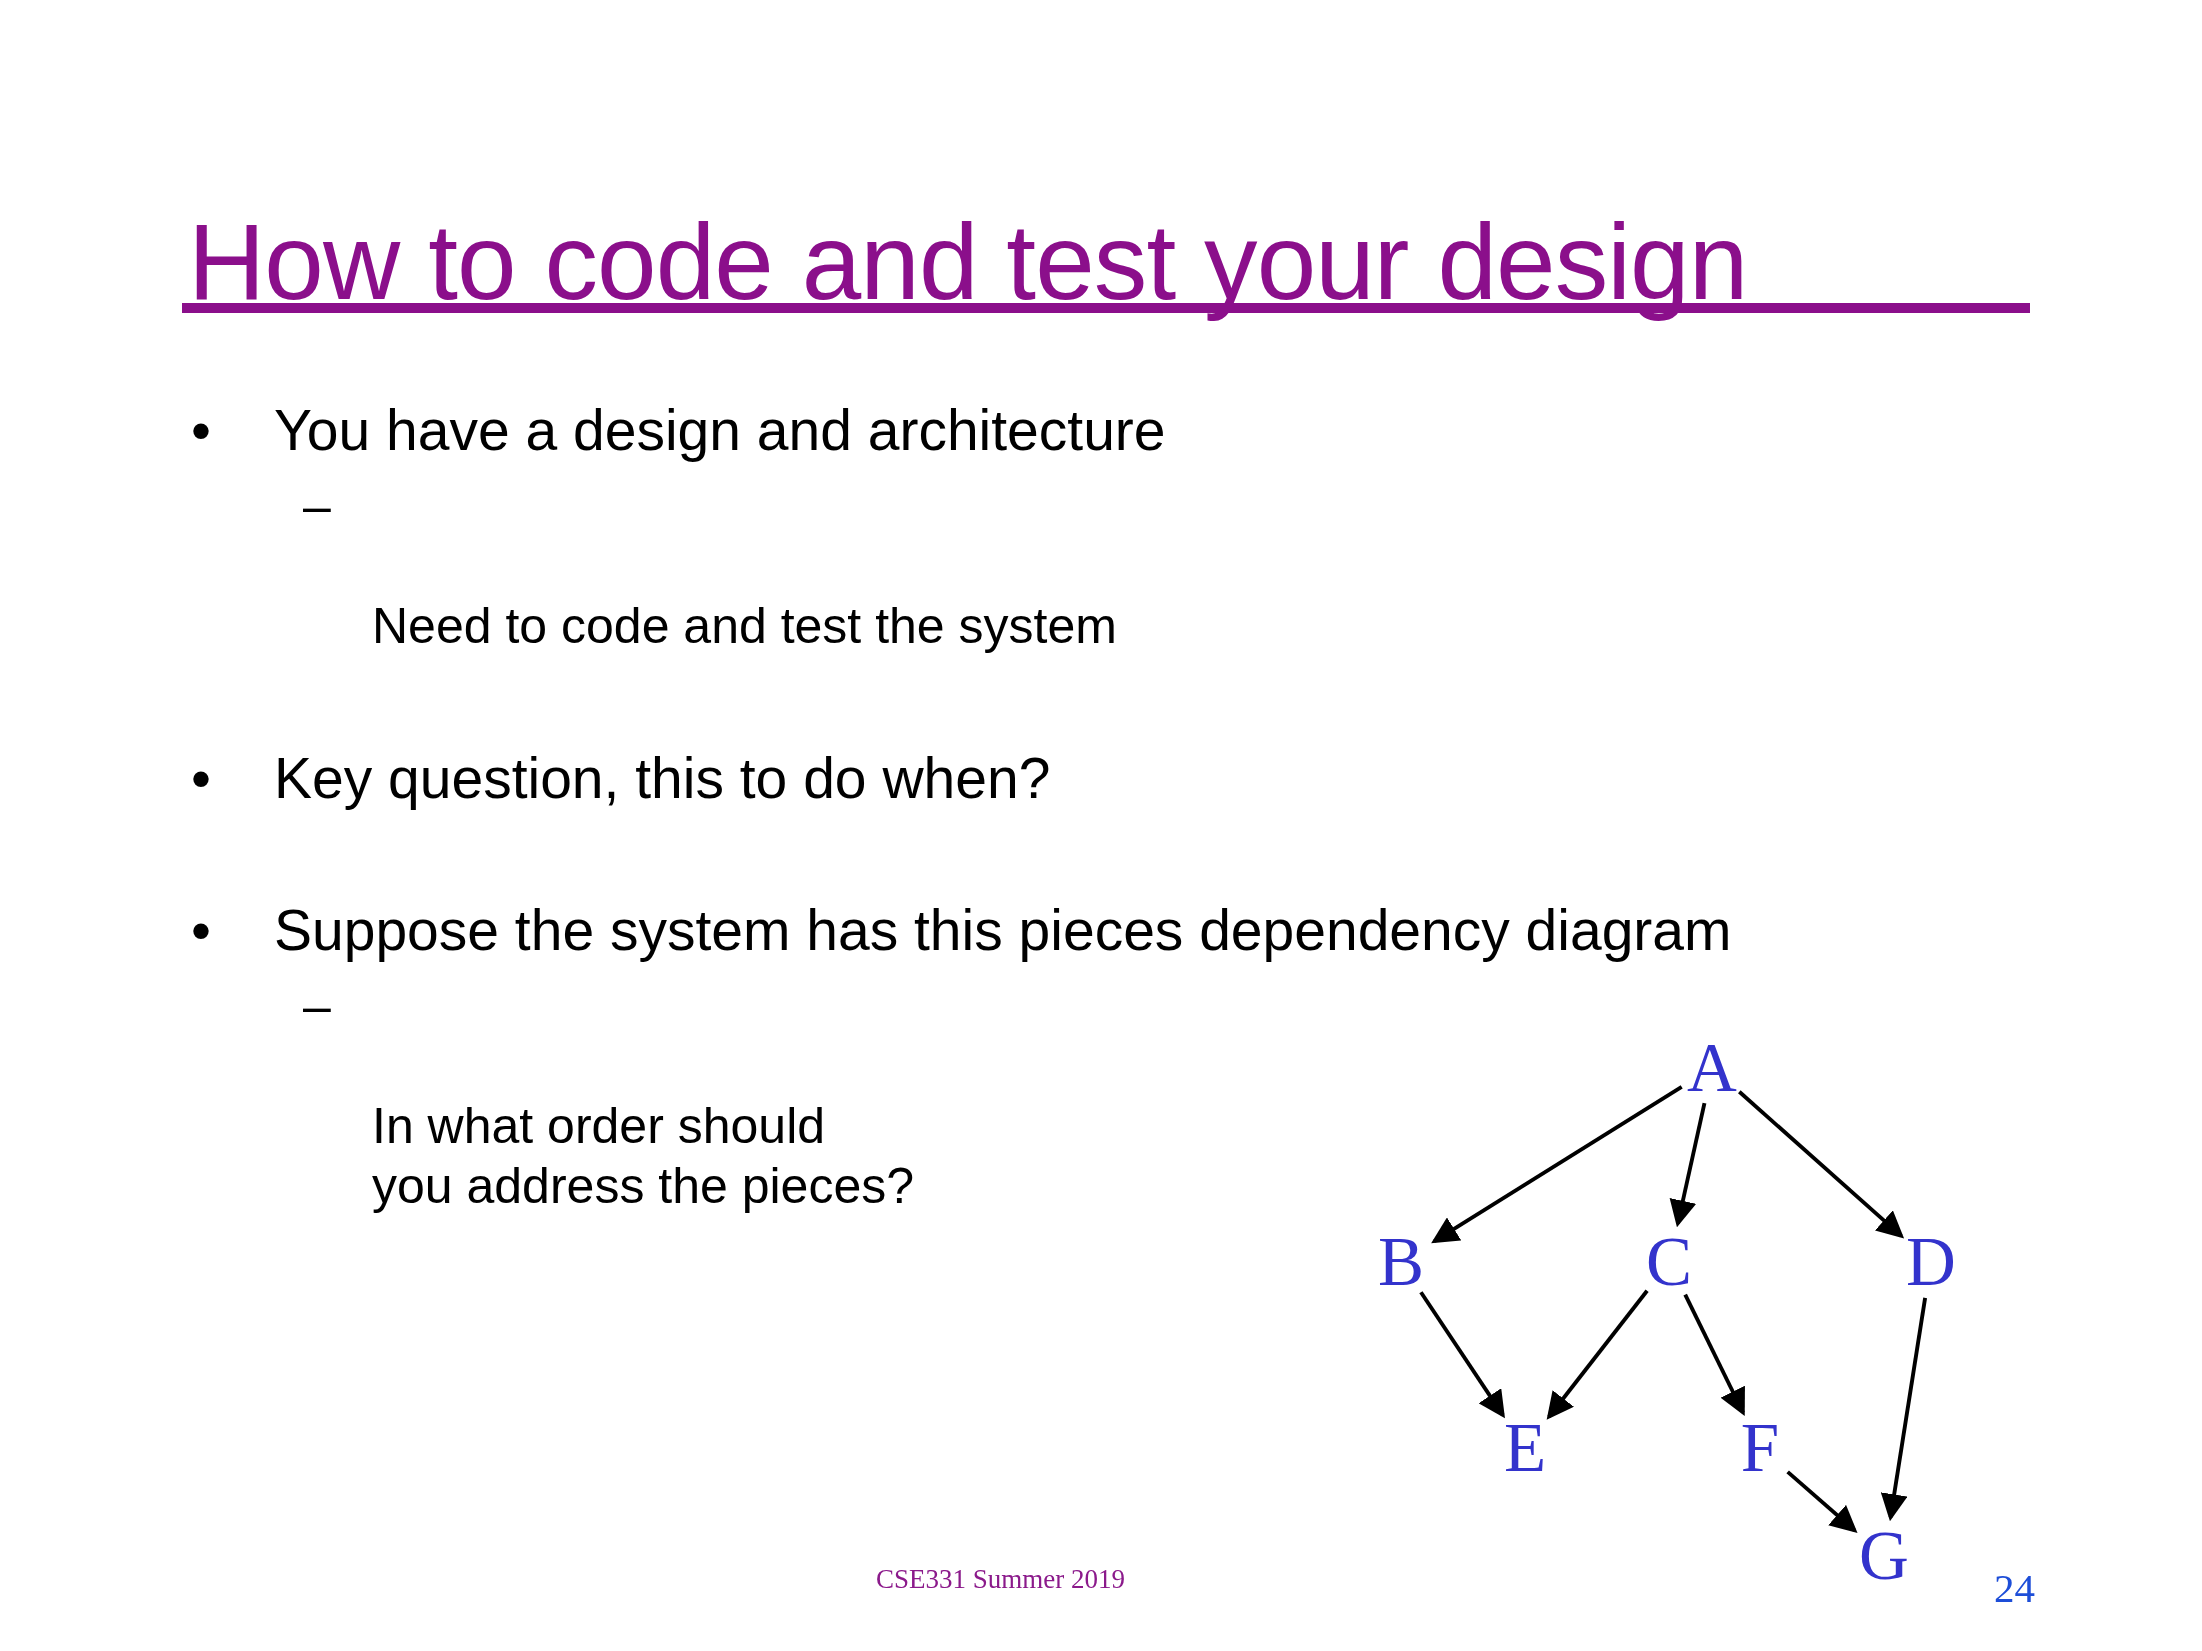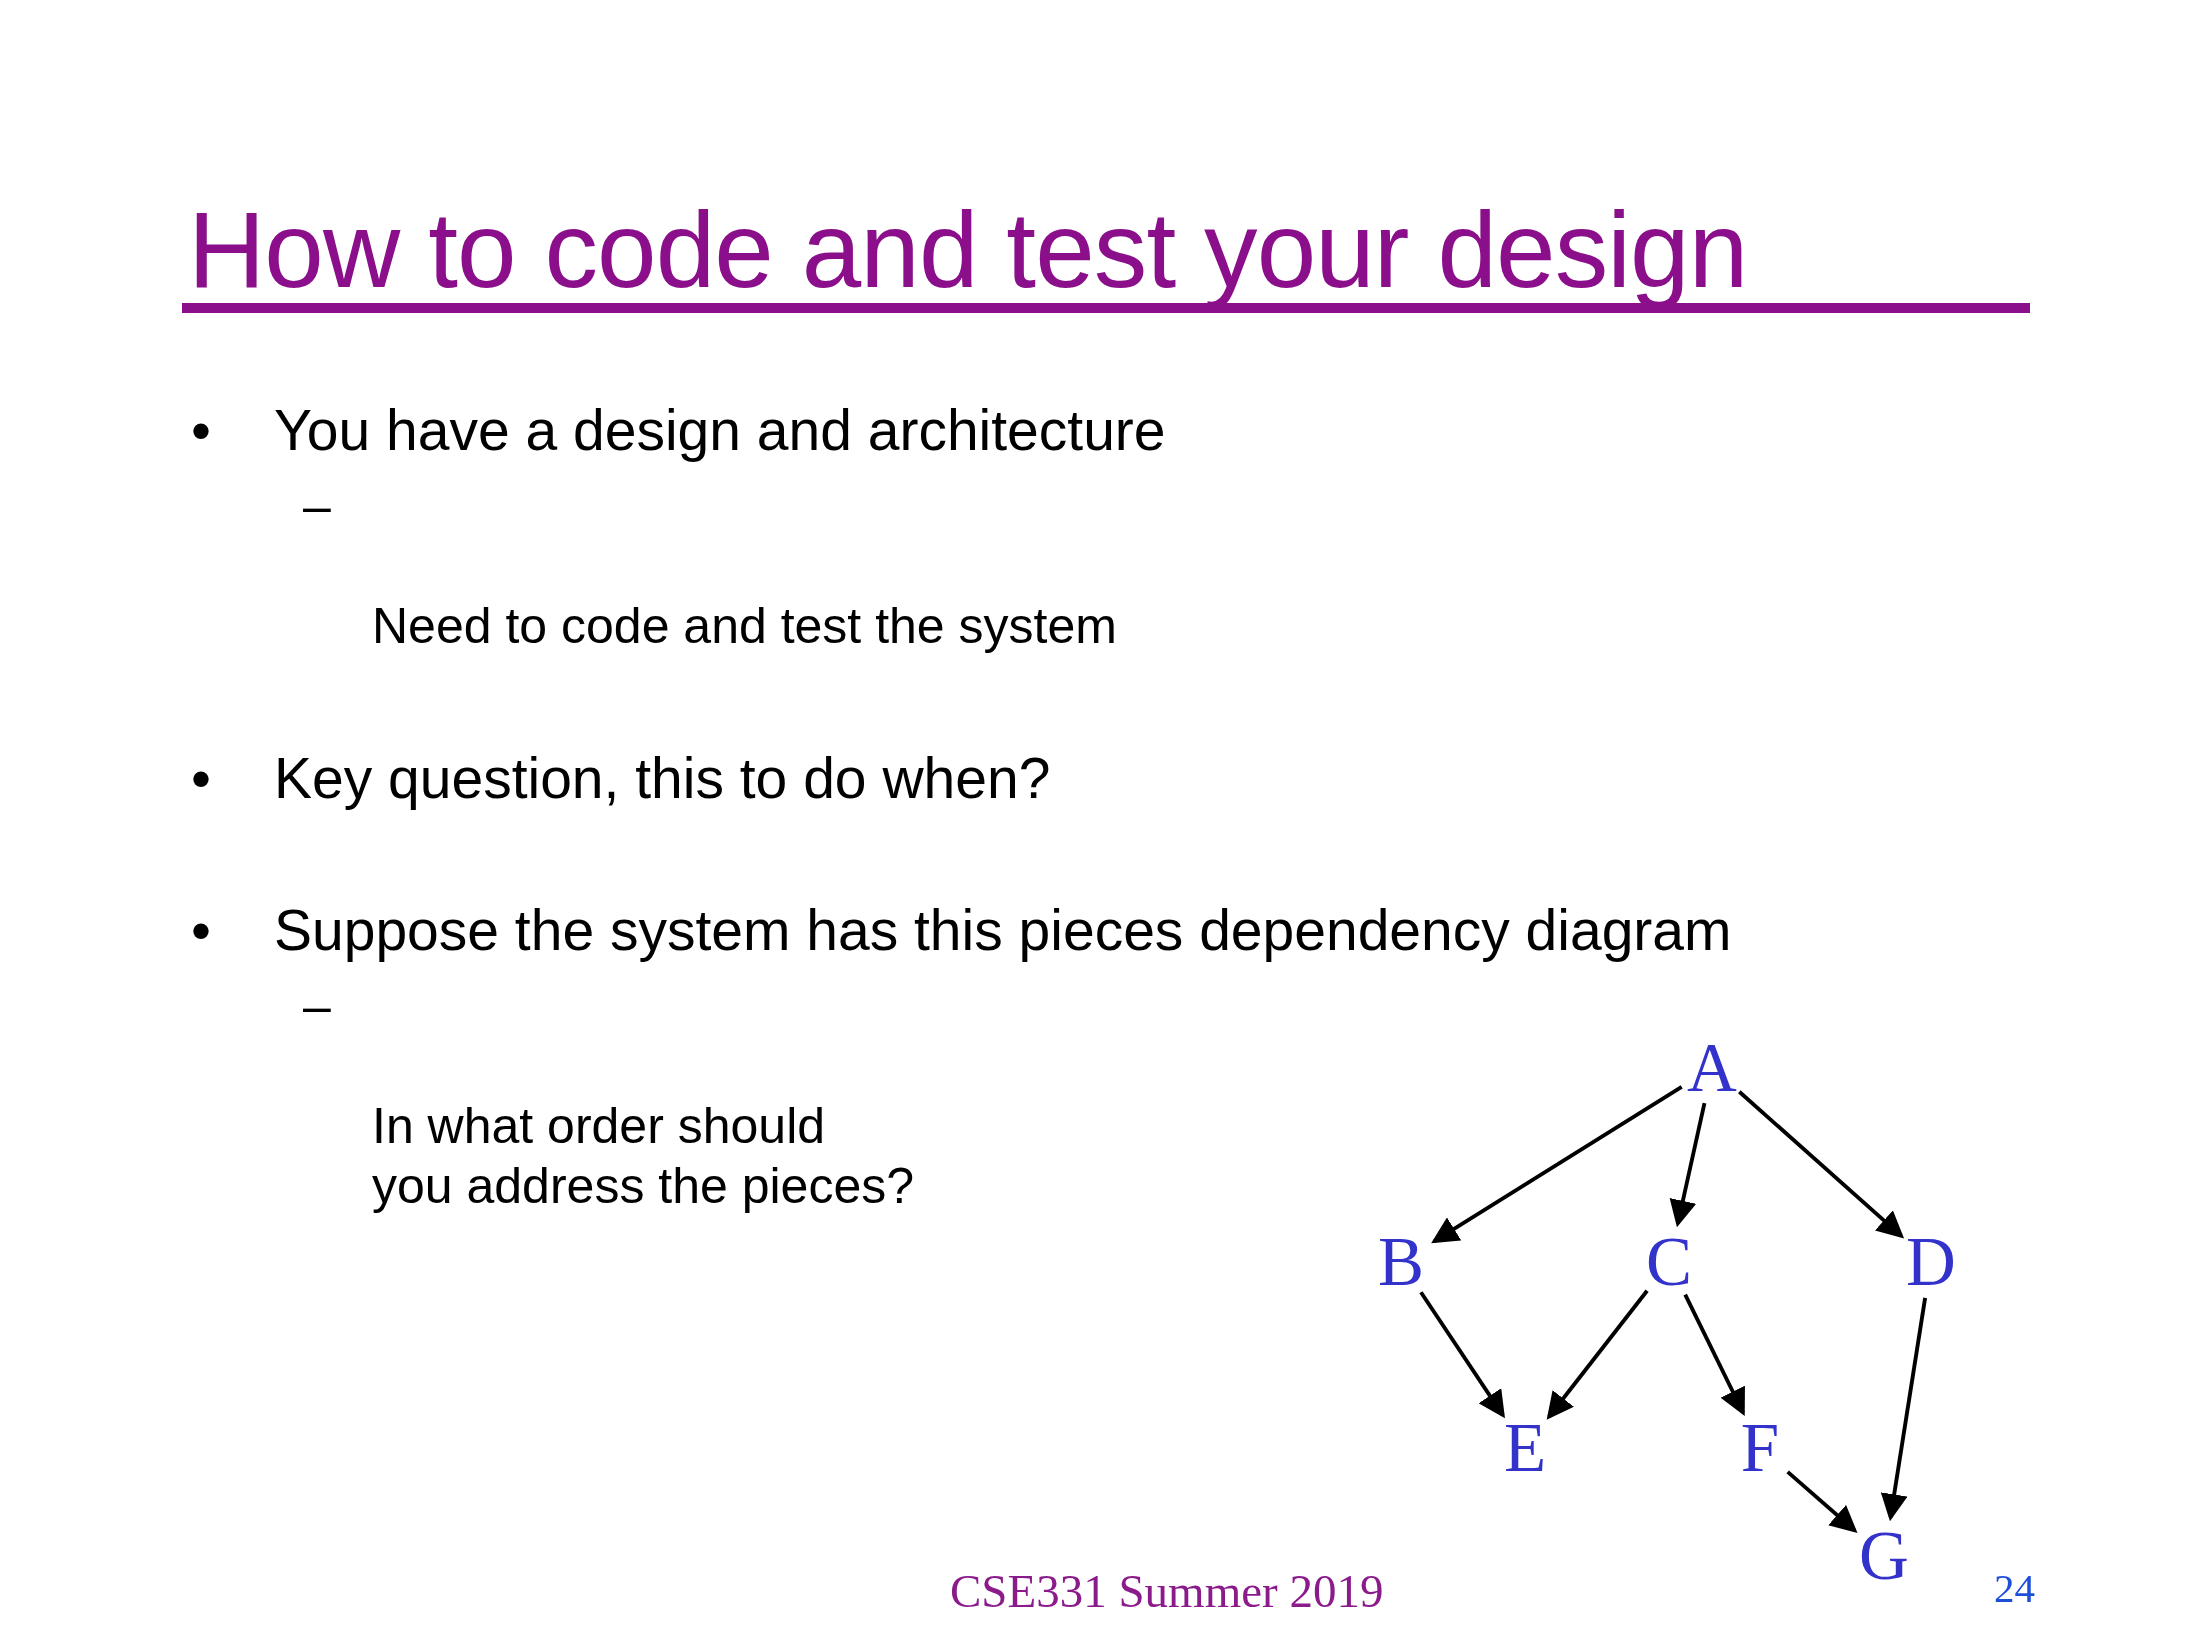--- a/index.html
+++ b/index.html
@@ -15,21 +15,21 @@
     width: 2203px;
     height: 1652px;
     background: #ffffff;
     overflow: hidden;
   }
 
   
   #slide-title {
     position: absolute;
     left: 188px;
-    top: 117px;
+    top: 129px;
     width: 1893px;
     font-size: 107px;
     line-height: 1.15;
     color: #8B0F8B;
     font-family: "Liberation Sans", sans-serif;
     font-weight: normal;
     letter-spacing: -0.9px;
     white-space: nowrap;
   }
   #title-rule {
@@ -107,24 +107,24 @@
     font-family: "Liberation Serif", serif;
     font-size: 69px;
     line-height: 1;
     transform: translate(-50%, -50%);
     white-space: nowrap;
   }
 
   
   #footer-course {
     position: absolute;
-    left: 950px;
+    left: 876px;
     top: 1564px;
     font-family: "Liberation Serif", serif;
-    font-size: 47px;
+    font-size: 27px;
     color: #8B1A8B;
     white-space: nowrap;
   }
   #footer-page {
     position: absolute;
     left: 1994px;
     top: 1564px;
     font-family: "Liberation Serif", serif;
     font-size: 41px;
     color: #1d4ed8;

